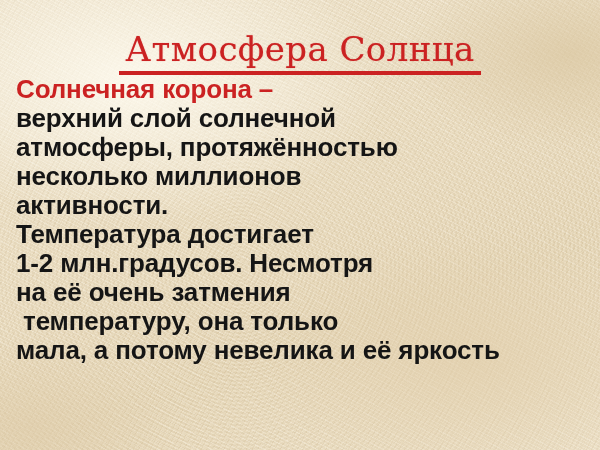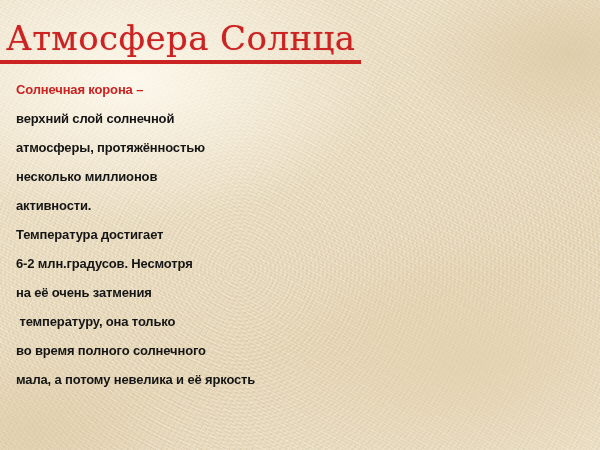--- a/index.html
+++ b/index.html
@@ -36,23 +36,23 @@
       repeating-radial-gradient(circle at 40% 60%,
         rgba(235,221,192,0.5) 0px, rgba(235,221,192,0.5) 2px,
         rgba(209,188,150,0.22) 2px, rgba(209,188,150,0.22) 4px),
       linear-gradient(160deg, #f6eeda 0%, #efe3c9 35%, #e6d7b7 68%, #f2e8d2 100%);
   }
 
   
   #title-block {
     position: absolute;
     left: 0;
-    top: 19px;
+    top: 30px;
     width: 600px;
-    text-align: left;
+    text-align: center;
   }
   #page-title {
     display: inline-block;
     color: #cb2222;
     font-family: "DejaVu Serif", serif;
     font-size: 34px;
     font-weight: 400;
     line-height: 38px;
     letter-spacing: 0.4px;
     padding: 0 6px 3px 6px;
@@ -64,21 +64,21 @@
   
   #body-text {
     position: absolute;
     left: 16px;
     top: 75px;
     width: 580px;
   }
   .body-line {
     color: #151515;
     font-family: "Liberation Sans", sans-serif;
-    font-size: 13px;
+    font-size: 26px;
     font-weight: bold;
     line-height: 29px;
     white-space: pre;
     letter-spacing: -0.15px;
   }
   .body-line.accent {
     color: #cb2222;
   }
 
   
@@ -212,21 +212,20 @@
     <span id="page-title">Атмосфера Солнца</span>
   </div>
 
   <div id="body-text">
     <div class="body-line accent">Солнечная корона – </div>
     <div class="body-line">верхний слой солнечной</div>
     <div class="body-line">атмосферы, протяжённостью</div>
     <div class="body-line">несколько миллионов</div>
     <div class="body-line">активности.</div>
     <div class="body-line">Температура достигает</div>
-    <div class="body-line">6-2 млн.градусов. Несмотря</div>
+    <div class="body-line">1-2 млн.градусов. Несмотря</div>
     <div class="body-line">на её очень затмения</div>
     <div class="body-line"> температуру, она только</div>
-    <div class="body-line">во время полного солнечного</div>
     <div class="body-line">мала, а потому невелика и её яркость</div>
   </div>
 
 
 </div>
 
 </body></html>

